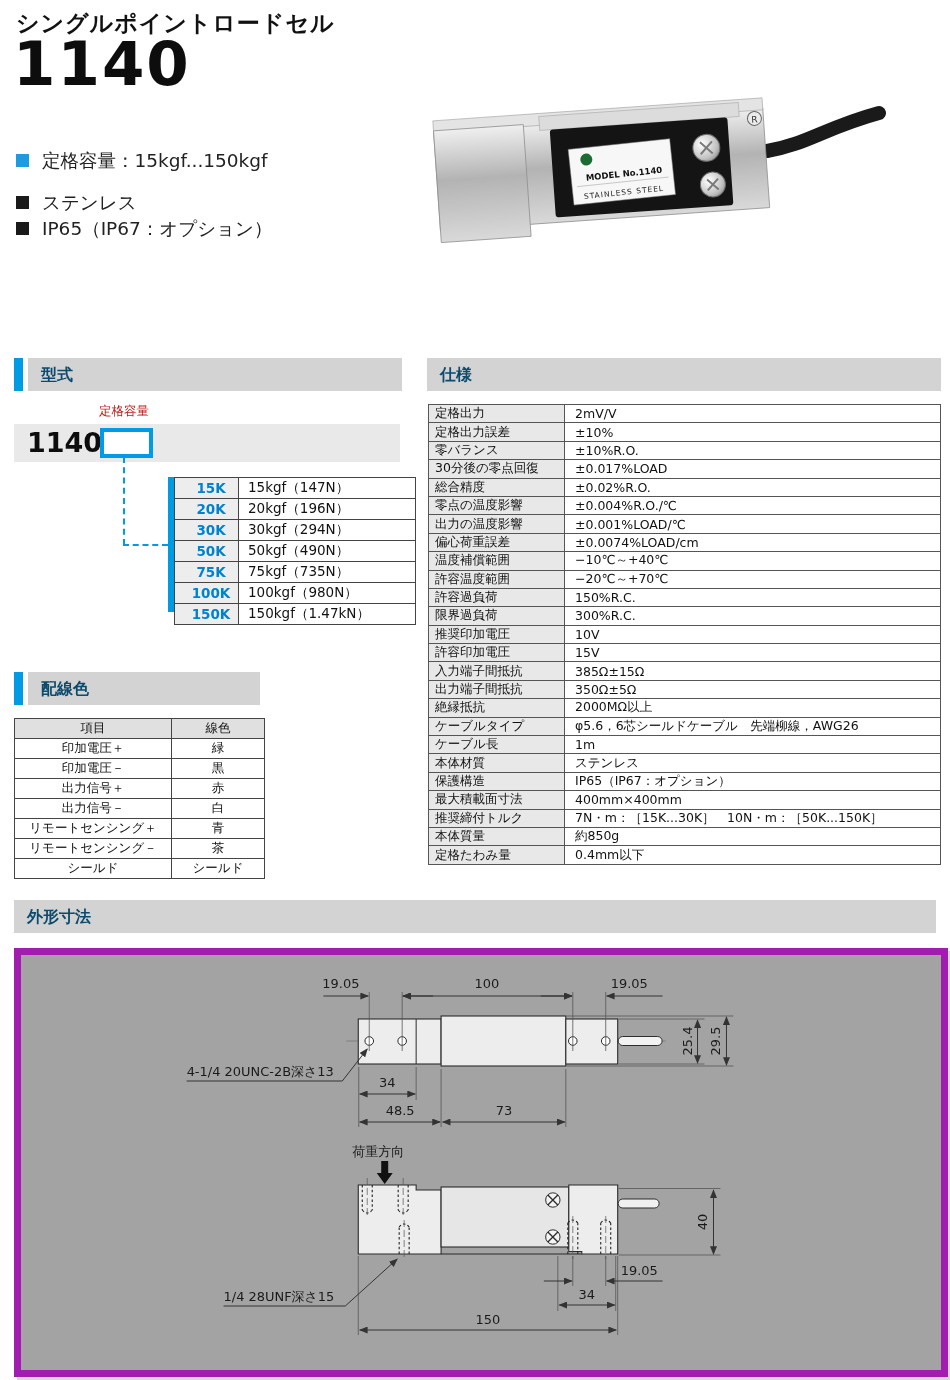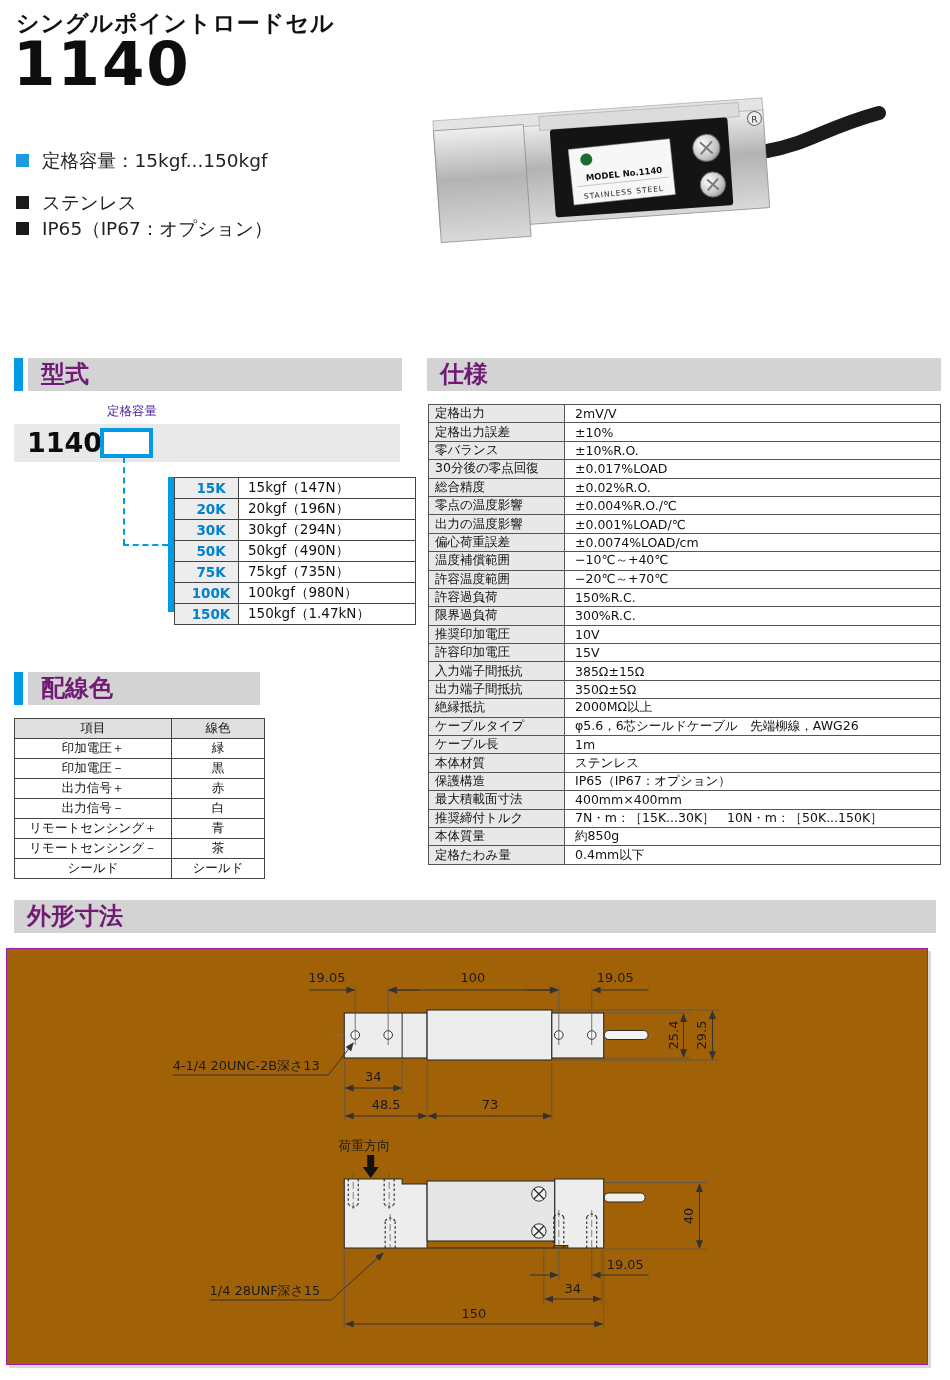--- a/index.html
+++ b/index.html
@@ -13,25 +13,25 @@
   .t-model{left:13px;top:28px;font-size:61px;font-weight:800;color:#0d0d0d;letter-spacing:2px;}
   .feat{left:16px;font-size:18.5px;color:#222;display:flex;align-items:center;}
   .feat .sq{width:13px;height:13px;margin-right:13px;flex:0 0 auto;}
   .sq-blue{background:#1e9be0;}
   .sq-black{background:#1a1a1a;}
 
   
   .sec-h{height:33px;display:flex;}
   .sec-h .bar{width:9px;background:var(--accent);}
   .sec-h .gap{width:5px;background:#fff;}
-  .sec-h .bg{flex:1;background:#d3d3d3;font-size:24px;font-weight:bold;
-             line-height:33px;padding-left:13px;color:#701a75;}
-
-  
-  .cap-label{left:99px;top:403px;font-size:12.5px;color:#4c1d95;margin-left:8px;}
+  .sec-h .bg{flex:1;background:#d3d3d3;font-size:16px;font-weight:bold;
+             line-height:33px;padding-left:13px;color:#0c4a6e;}
+
+  
+  .cap-label{left:99px;top:403px;font-size:12.5px;color:#b91c1c;}
   .model-strip{left:14px;top:424px;width:386px;height:38px;background:#e9e9e9;}
   .model-prefix{left:27px;top:424px;font-size:27px;font-weight:bold;line-height:38px;color:#0d0d0d;}
   .cap-box{left:100px;top:428px;width:45px;height:22px;border:4px solid var(--accent);background:#fff;}
   .dash-v{left:123px;top:457px;height:88px;border-left:2px dashed var(--accent);}
   .dash-h{left:123px;top:544px;width:45px;border-top:2px dashed var(--accent);}
   .cap-bar{left:168px;top:477px;width:6px;height:135px;background:var(--accent);z-index:2;}
   table{border-collapse:collapse;table-layout:fixed;}
   .cap-table{left:174px;top:477px;}
   .cap-table td{border:1px solid #444;height:18px;font-size:13.5px;white-space:nowrap;overflow:hidden;padding-left:10px;}
   .cap-table td.code{width:52px;background:#ededed;color:var(--code);font-weight:bold;text-align:center;}
@@ -44,21 +44,21 @@
   .spec-table td.val{padding:0 4px 0 10px;}
 
   
   .wire-table{left:14px;top:718px;width:244px;}
   .wire-table td{border:1px solid #444;height:17px;font-size:12.5px;text-align:center;color:#111;}
   .wire-table td.c1{width:154px;}
   .wire-table td.c2{width:90px;}
   .wire-table tr.hd td{background:#e0e0e0;}
 
   
-  .draw-box{left:6px;top:948px;width:920px;height:415px;border:1px solid #a21caf;background:#a16207;
+  .draw-box{left:14px;top:948px;width:920px;height:415px;border:7px solid #a21caf;background:#a3a3a3;
             box-shadow:3px 3px 0 #d8d8d8;}
   .draw-box svg{display:block;width:100%;height:100%;}
   svg text{font-family:"DejaVu Sans",sans-serif;}
 </style>
 </head>
 <body>
 
 <div class="page">
 
   <div class="abs t-category">シングルポイントロードセル</div>

